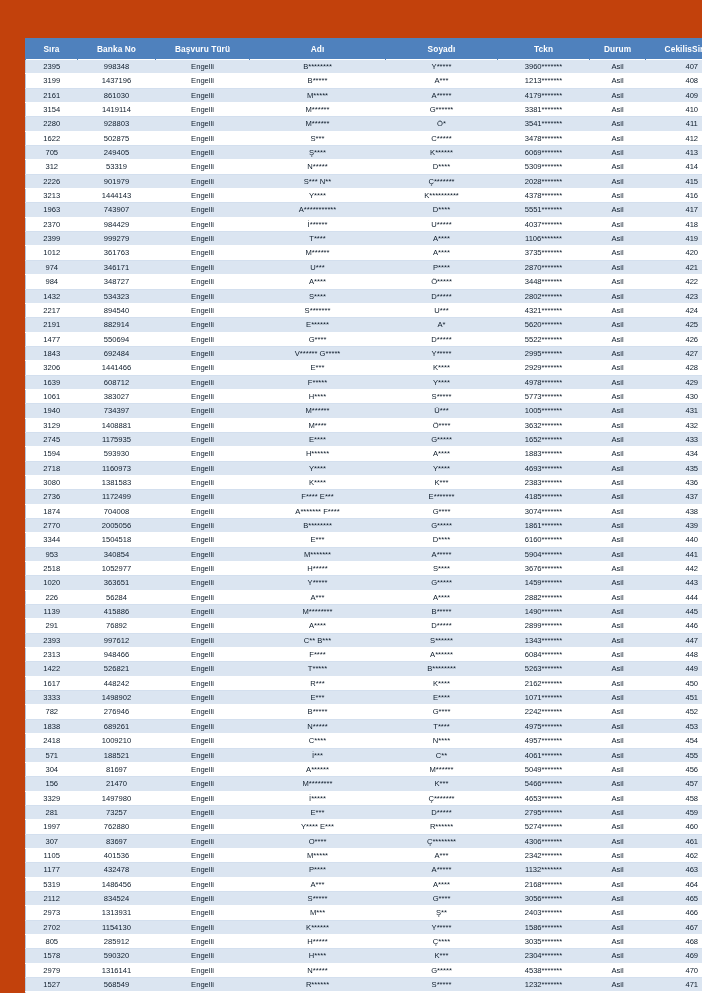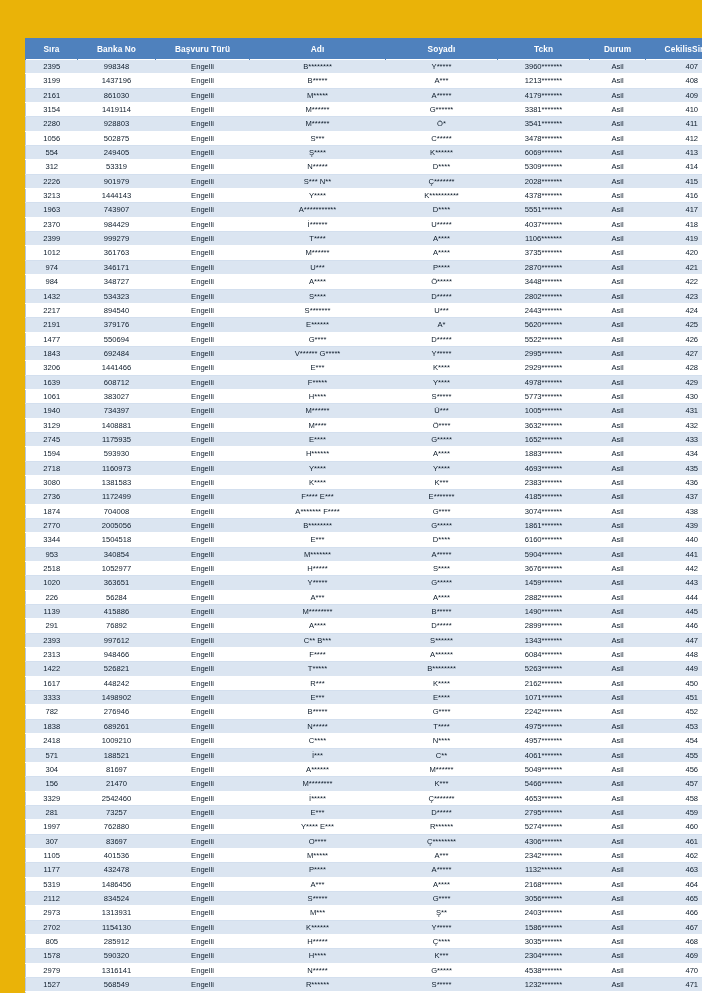--- a/index.html
+++ b/index.html
@@ -11,21 +11,21 @@
   body {
     width: 702px;
     height: 993px;
     font-family: "Liberation Sans", sans-serif;
     overflow: hidden;
   }
   #page {
     position: relative;
     width: 702px;
     height: 993px;
-    background: #eab308;
+    background: #c2410c;
   }
   #table-wrap {
     position: absolute;
     left: 25px;
     top: 38px;
     width: 653px;
   }
   table.results {
     border-collapse: collapse;
     table-layout: fixed;
@@ -155,31 +155,31 @@
             <td class="num">2280</td>
             <td class="num">928803</td>
             <td class="num">Engelli</td>
             <td class="num">M******</td>
             <td class="num">Ö*</td>
             <td class="num">3541*******</td>
             <td class="num">Asil</td>
             <td class="num">411</td>
           </tr>
           <tr class="even">
-            <td class="num">1056</td>
+            <td class="num">1622</td>
             <td class="num">502875</td>
             <td class="num">Engelli</td>
             <td class="num">S***</td>
             <td class="num">C*****</td>
             <td class="num">3478*******</td>
             <td class="num">Asil</td>
             <td class="num">412</td>
           </tr>
           <tr class="odd">
-            <td class="num">554</td>
+            <td class="num">705</td>
             <td class="num">249405</td>
             <td class="num">Engelli</td>
             <td class="num">Ş****</td>
             <td class="num">K******</td>
             <td class="num">6069*******</td>
             <td class="num">Asil</td>
             <td class="num">413</td>
           </tr>
           <tr class="even">
             <td class="num">312</td>
@@ -280,27 +280,27 @@
             <td class="num">2802*******</td>
             <td class="num">Asil</td>
             <td class="num">423</td>
           </tr>
           <tr class="even">
             <td class="num">2217</td>
             <td class="num">894540</td>
             <td class="num">Engelli</td>
             <td class="num">S*******</td>
             <td class="num">U***</td>
-            <td class="num">2443*******</td>
+            <td class="num">4321*******</td>
             <td class="num">Asil</td>
             <td class="num">424</td>
           </tr>
           <tr class="odd">
             <td class="num">2191</td>
-            <td class="num">379176</td>
+            <td class="num">882914</td>
             <td class="num">Engelli</td>
             <td class="num">E******</td>
             <td class="num">A*</td>
             <td class="num">5620*******</td>
             <td class="num">Asil</td>
             <td class="num">425</td>
           </tr>
           <tr class="even">
             <td class="num">1477</td>
             <td class="num">550694</td>
@@ -616,21 +616,21 @@
             <td class="num">21470</td>
             <td class="num">Engelli</td>
             <td class="num">M********</td>
             <td class="num">K***</td>
             <td class="num">5466*******</td>
             <td class="num">Asil</td>
             <td class="num">457</td>
           </tr>
           <tr class="even">
             <td class="num">3329</td>
-            <td class="num">2542460</td>
+            <td class="num">1497980</td>
             <td class="num">Engelli</td>
             <td class="num">İ*****</td>
             <td class="num">Ç*******</td>
             <td class="num">4653*******</td>
             <td class="num">Asil</td>
             <td class="num">458</td>
           </tr>
           <tr class="odd">
             <td class="num">281</td>
             <td class="num">73257</td>

